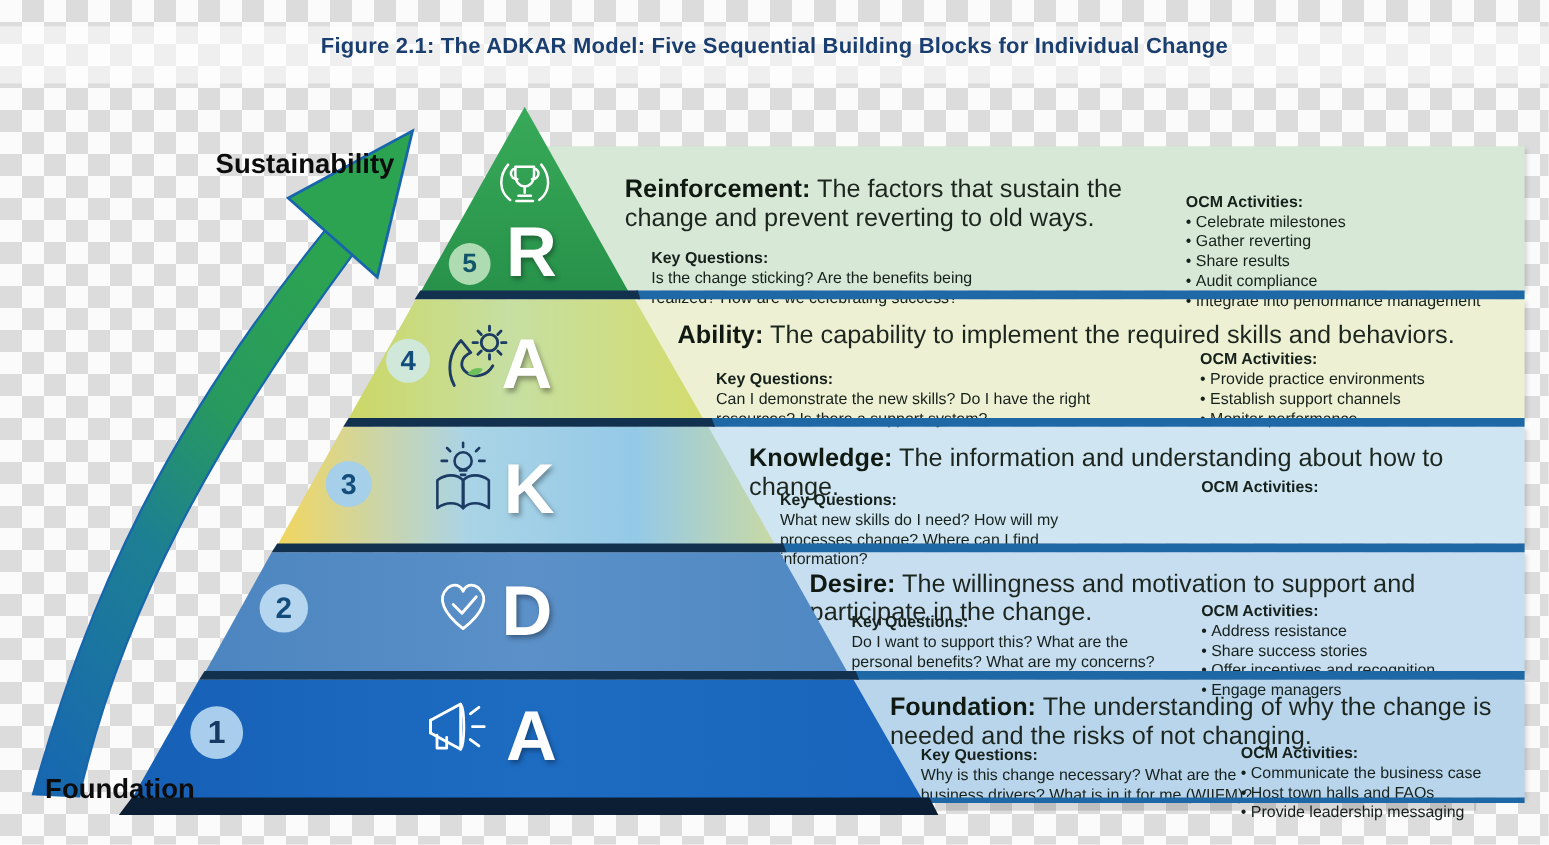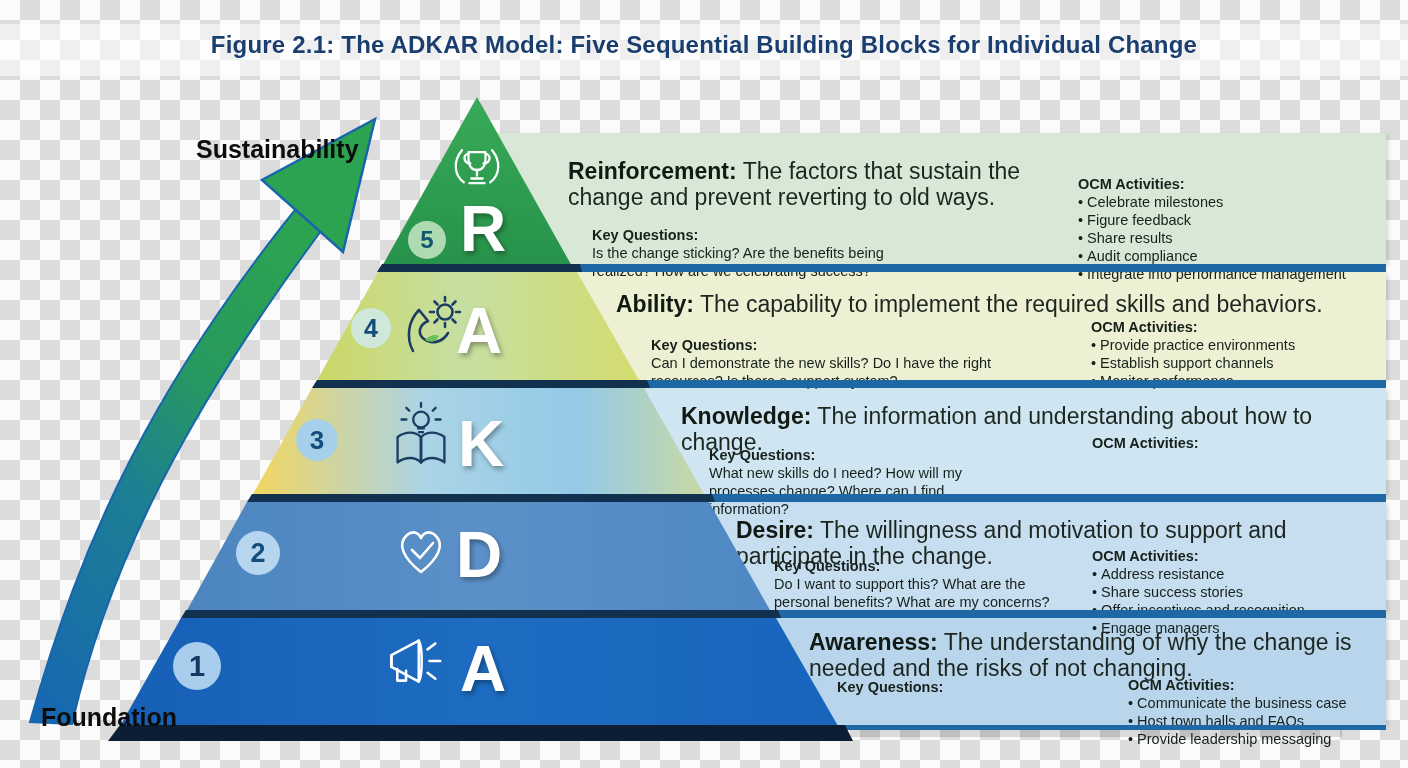--- a/index.html
+++ b/index.html
@@ -6,21 +6,21 @@
   .stage{
     position:relative;width:1408px;height:768px;overflow:hidden;
     font-family:"Liberation Sans",sans-serif;
     background-color:#ffffff;
     background-image:conic-gradient(#dcdcdc 0 25%, #fbfbfb 0 50%, #dcdcdc 0 75%, #fbfbfb 0);
     background-size:40px 40px;
   }
   .title-band{position:absolute;left:0;top:24px;width:100%;height:52px;background:rgba(255,255,255,0.55);}
   .fig-title{
     position:absolute;left:0;top:31px;width:100%;text-align:center;
-    font-size:24px;font-weight:700;color:#1a3e6f;letter-spacing:.2px;
+    font-size:20px;font-weight:700;color:#1a3e6f;letter-spacing:.2px;
     text-shadow:0 1px 0 rgba(255,255,255,.7);
   }
   
   .panel{position:absolute;left:488px;width:898px;box-shadow:2px 2px 4px rgba(0,0,0,.15);}
   .panel.p5{top:133px;height:131px;background:#d7e8d6;}
   .panel.p4{top:272px;height:108px;background:#eef0d3;}
   .panel.p3{top:388px;height:106px;background:#cfe6f2;}
   .panel.p2{top:502px;height:108px;background:#c7ddf0;}
   .panel.p1{top:618px;height:107px;background:#b9d5ec;}
   .tx{position:absolute;color:#16211c;}
@@ -73,21 +73,21 @@
     <span>The factors that sustain the change and prevent reverting to old ways.</span>
   </div>
   <div class="tx small" style="left:592px;top:203px;width:310px;">
     <span class="lbl">Key Questions:</span>
     <span>Is the change sticking? Are the benefits being reallzed? How are we celebrating success?</span>
   </div>
   <div class="tx small" style="left:1078px;top:152px;width:312px;">
     <span class="lbl">OCM Activities:</span>
     <ul class="ocm">
       <li>Celebrate milestones</li>
-      <li>Figure feedback</li>
+      <li>Gather reverting</li>
       <li>Share results</li>
       <li>Audit compliance</li>
       <li>Integrate into performance management</li>
     </ul>
   </div>
 
   <div class="tx desc" style="left:616px;top:279px;width:770px;">
     <span class="term">Ability:</span>
     <span>The capability to implement the required skills and behaviors.</span>
   </div>
@@ -128,25 +128,26 @@
     <span class="lbl">OCM Activities:</span>
     <ul class="ocm">
       <li>Address resistance</li>
       <li>Share success stories</li>
       <li>Offer incentives and recognition</li>
       <li>Engage managers</li>
     </ul>
   </div>
 
   <div class="tx desc" style="left:809px;top:617px;width:578px;">
-    <span class="term">Awareness:</span>
+    <span class="term">Foundation:</span>
     <span>The understanding of why the change is needed and the risks of not changing.</span>
   </div>
   <div class="tx small" style="left:837px;top:655px;width:302px;">
     <span class="lbl">Key Questions:</span>
+    <span>Why is this change necessary? What are the business drivers? What is in it for me (WIIFM)?</span>
   </div>
   <div class="tx small" style="left:1128px;top:653px;width:268px;">
     <span class="lbl">OCM Activities:</span>
     <ul class="ocm">
       <li>Communicate the business case</li>
       <li>Host town halls and FAQs</li>
       <li>Provide leadership messaging</li>
     </ul>
   </div>
 

